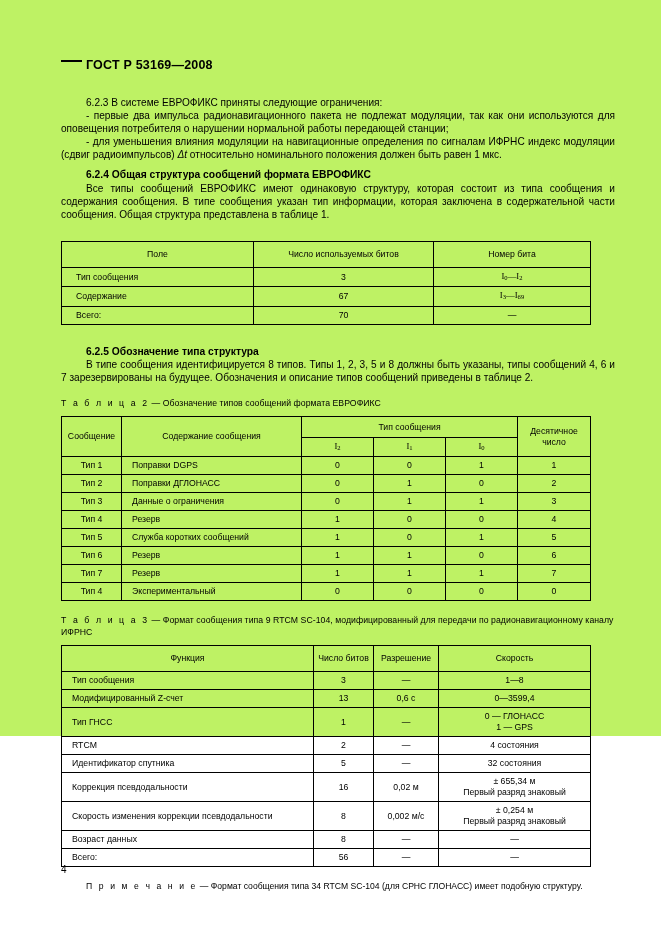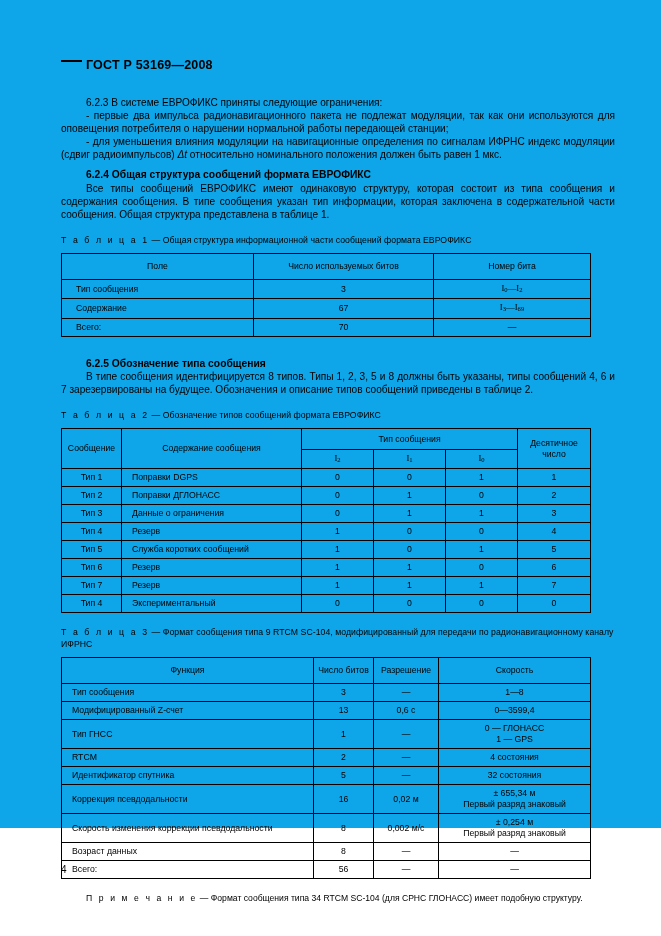--- a/index.html
+++ b/index.html
@@ -12,22 +12,22 @@
     height: 936px;
     position: relative;
     font-family: "Liberation Sans", sans-serif;
     color: #000000;
     overflow: hidden;
   }
   .page {
     position: absolute;
     left: 0; top: 0;
     width: 661px;
-    height: 828px;
-    background: #0ea5e9;
+    height: 736px;
+    background: #bef264;
   }
   
   .doc-header {
     position: absolute;
     left: 86px;
     top: 58px;
     font-size: 12.5px;
     font-weight: bold;
     letter-spacing: 0.2px;
   }
@@ -158,21 +158,20 @@
 
     <p class="dash">- первые два импульса радионавигационного пакета не подлежат модуляции, так как они используются для оповещения потребителя о нарушении нормальной работы передающей станции;</p>
 
     <p class="dash"><span>- для уменьшения влияния модуляции на навигационные определения по сигналам ИФРНС индекс модуляции (сдвиг радиоимпульсов) </span><span class="ital">Δt</span><span> относительно номинального положения должен быть равен 1 мкс.</span></p>
 
     <h4 class="sect">6.2.4  Общая структура сообщений формата ЕВРОФИКС</h4>
     <p class="body">Все типы сообщений ЕВРОФИКС имеют одинаковую структуру, которая состоит из типа сообщения и содержания сообщения. В типе сообщения указан тип информации, которая заключена в содержательной части сообщения. Общая структура представлена в таблице 1.</p>
 
     <div class="spacer-m"></div>
 
-    <p class="tcap"><span class="sp">Т а б л и ц а  1</span><span> — Общая структура информационной части сообщений формата ЕВРОФИКС</span></p>
 
     <div class="spacer-s"></div>
 
     <table class="gtab t1">
       <colgroup>
           <col style="width:192px">
           <col style="width:180px">
           <col style="width:157px">
         </colgroup>
       <thead>
@@ -196,21 +195,21 @@
         <tr>
           <td class="lbl">Всего:</td>
           <td>70</td>
           <td>—</td>
         </tr>
       </tbody>
     </table>
 
     <div class="spacer-m"></div>
 
-    <h4 class="sect">6.2.5  Обозначение типа сообщения</h4>
+    <h4 class="sect">6.2.5  Обозначение типа структура</h4>
     <p class="body">В типе сообщения идентифицируется 8 типов. Типы 1, 2, 3, 5 и 8 должны быть указаны, типы сообщений 4, 6 и 7 зарезервированы на будущее. Обозначения и описание типов сообщений приведены в таблице 2.</p>
 
     <div class="spacer-m"></div>
 
     <p class="tcap"><span class="sp">Т а б л и ц а  2</span><span> — Обозначение типов сообщений формата ЕВРОФИКС</span></p>
 
     <div class="spacer-s"></div>
 
     <table class="gtab t2">
       <colgroup>

